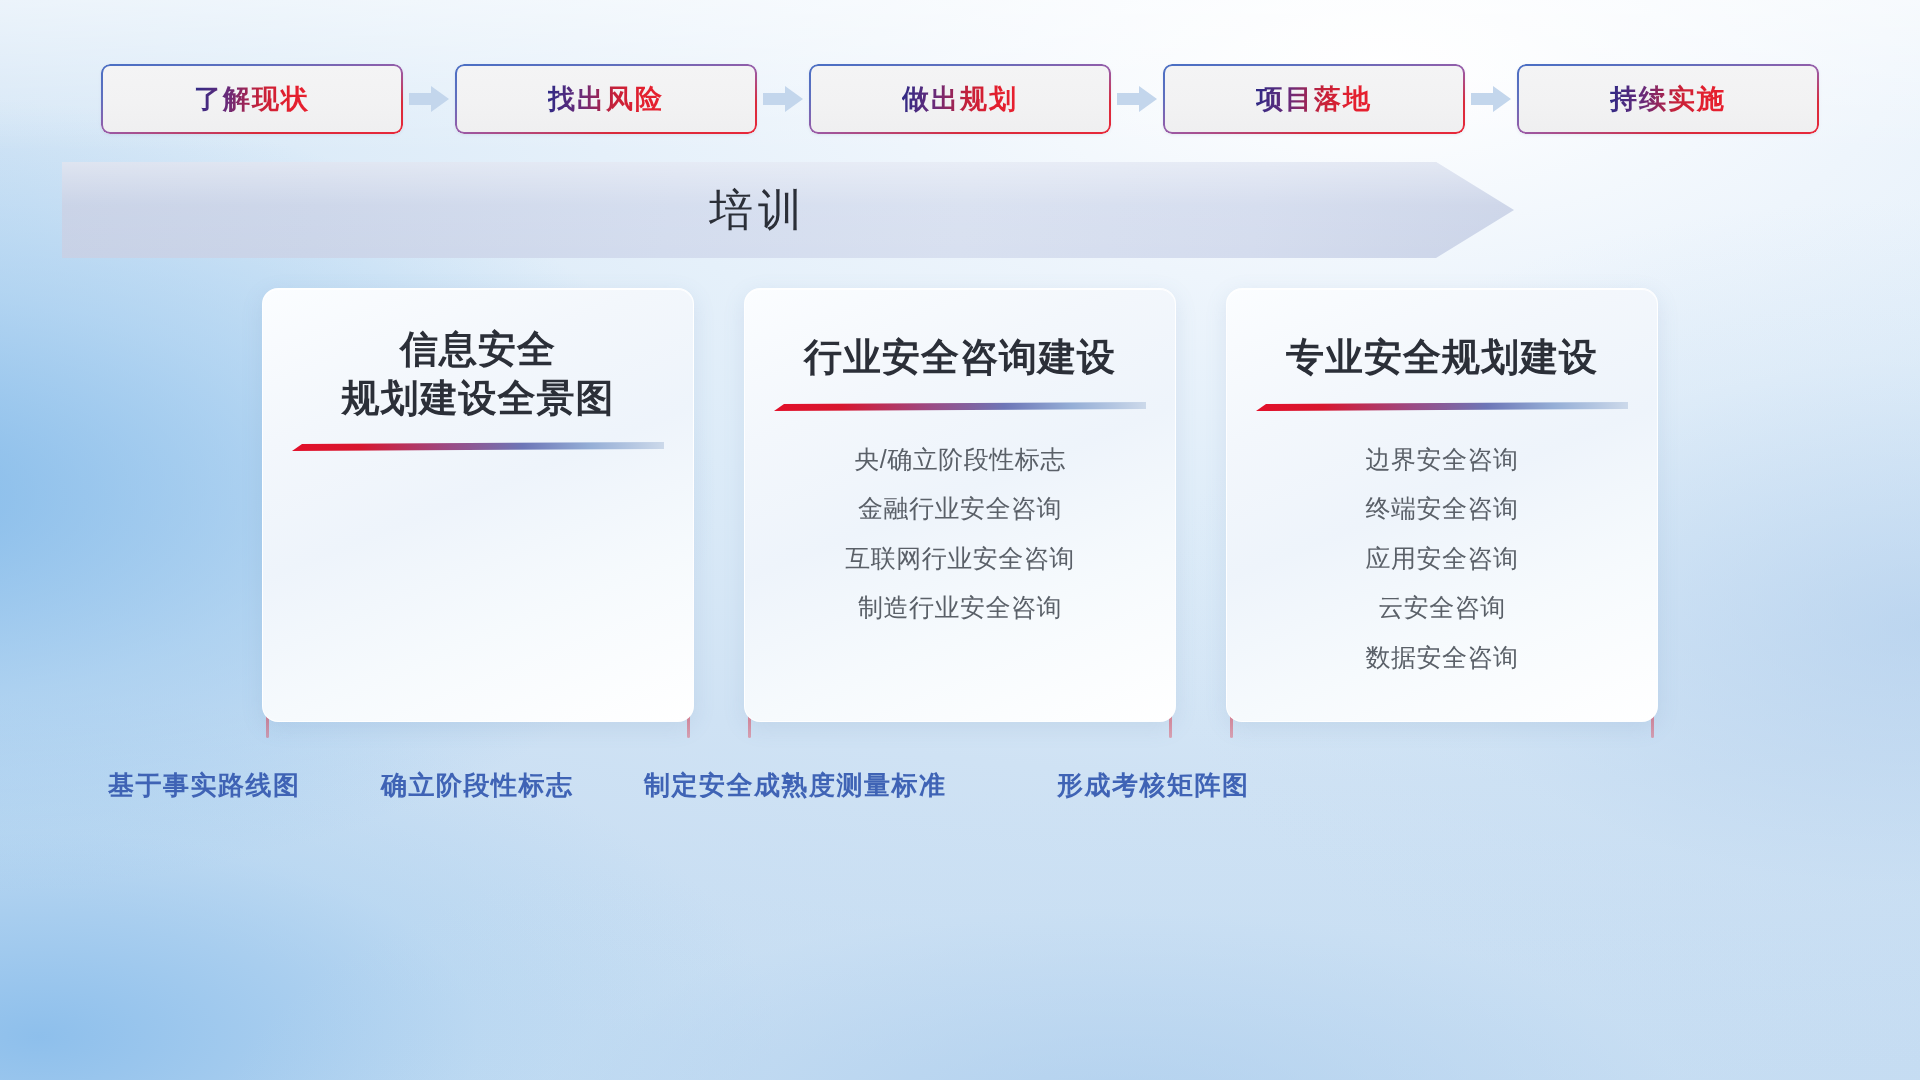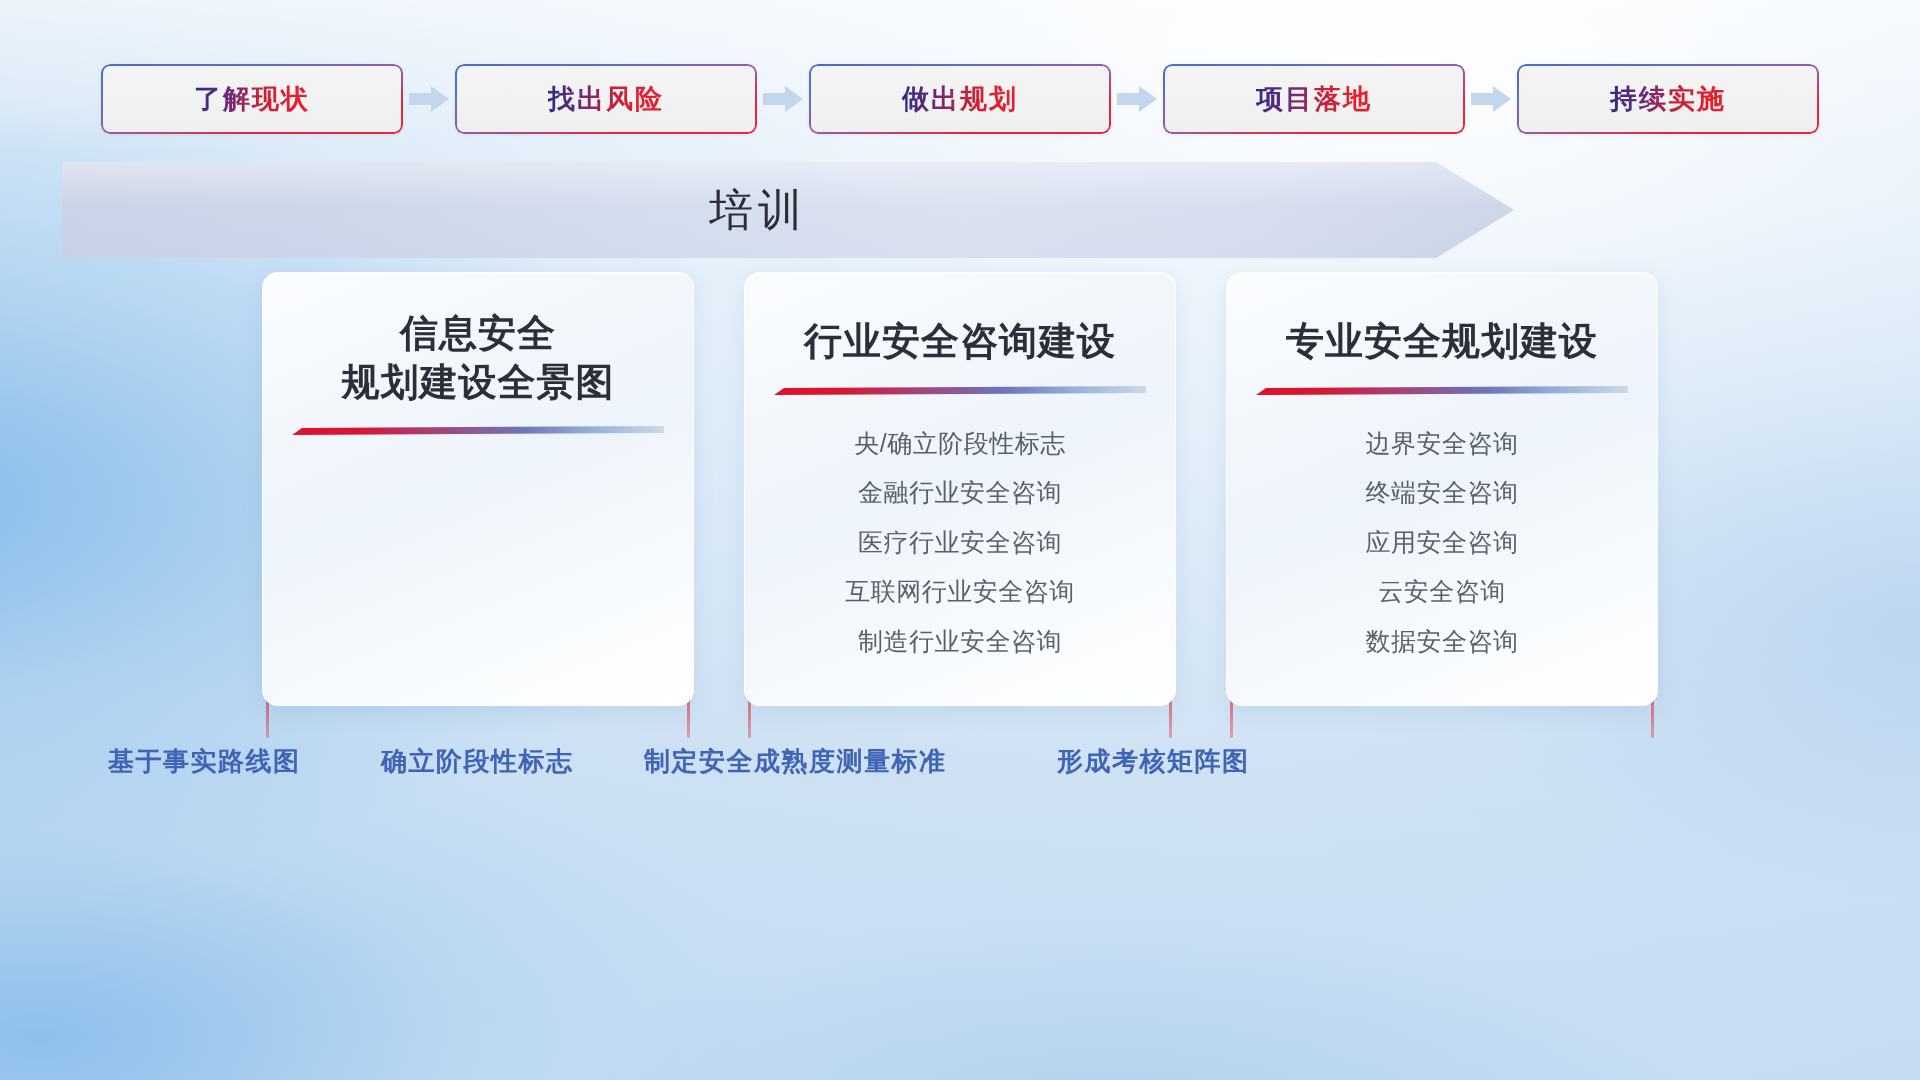--- a/index.html
+++ b/index.html
@@ -94,21 +94,21 @@
   .card-outer{ position:relative; width:432px; height:448px; }
   
   .rail{
     position:absolute; top:18px; bottom:-18px; width:3px;
     background:linear-gradient(180deg, rgba(226,40,58,0) 0%, rgba(226,40,58,.18) 26%, rgba(226,40,58,.72) 58%, rgba(226,40,58,.92) 82%, rgba(226,40,58,.35) 100%);
     border-radius:2px;
   }
   .rail-l{ left:4px; }
   .rail-r{ right:4px; }
   .card{
-    position:absolute; left:0; top:0; width:432px; height:434px;
+    position:absolute; left:0; top:16px; width:432px; height:434px;
     border-radius:16px;
     background:
       linear-gradient(158deg,#fbfdff 0%, #f3f7fc 26%, #eef4fb 48%, #f6fafd 72%, #ffffff 100%);
     border:1px solid rgba(255,255,255,.9);
     box-shadow:0 6px 22px rgba(90,125,170,.13), inset 0 1px 0 rgba(255,255,255,.95);
     overflow:hidden;
     display:flex; flex-direction:column; align-items:center;
   }
   .card-title{
     margin-top:44px;
@@ -126,21 +126,21 @@
     display:flex; flex-direction:column; align-items:center; gap:8px;
   }
   .card-list li{
     list-style:none;
     font-size:25px; color:#5a6068; letter-spacing:.5px; line-height:1.66;
     white-space:nowrap;
   }
 
   
   #footnotes{
-    position:absolute; left:0; top:744px; width:1536px; height:50px;
+    position:absolute; left:0; top:768px; width:1536px; height:50px;
   }
   .foot{
     position:absolute; top:0;
     font-size:26px; font-weight:700; color:#3f63b5; letter-spacing:1.5px;
     white-space:nowrap;
   }
 </style>
 </head>
 <body>
 
@@ -255,21 +255,20 @@
               <stop offset="80%" stop-color="#95aed6"></stop>
               <stop offset="100%" stop-color="#ccd9ea"></stop>
             </linearGradient>
           </defs>
           <path d="M10 2 L372 0 L372 7 L0 9 Z" fill="url(#dg2)"></path>
         </svg>
       </div>
       <ul class="card-list">
         <li>央/确立阶段性标志</li>
         <li>金融行业安全咨询</li>
-        <li>医疗行业安全咨询</li>
         <li>互联网行业安全咨询</li>
         <li>制造行业安全咨询</li>
       </ul>
     </div>
   </div>
 
   <div class="card-outer">
     <div class="rail rail-l"></div>
     <div class="rail rail-r"></div>
     <div class="card">

